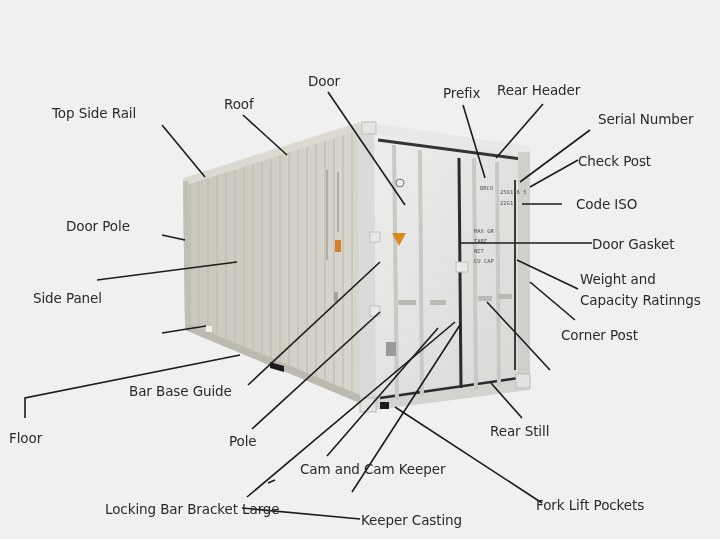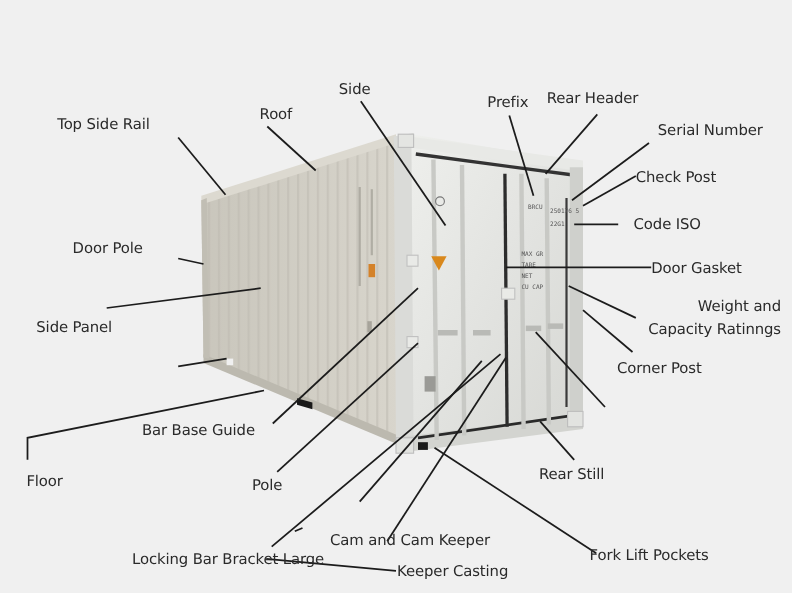--- a/index.html
+++ b/index.html
@@ -1,20 +1,20 @@
 <!DOCTYPE html>
 <html><head>
 <meta charset="utf-8">
 <style>
   html, body { margin: 0; padding: 0; }
   body { width: 720px; height: 539px; background: #f0f0f0; overflow: hidden; position: relative;
          font-family: "DejaVu Sans", "Liberation Sans", sans-serif; }
   #stage { position: absolute; left: 0; top: 0; width: 720px; height: 539px; }
   .lbl { position: absolute; font-size: 13.5px; color: #2a2a2a; white-space: nowrap; line-height: 16px; letter-spacing: -0.1px; }
-  .lbl.c { text-align: right; }
+  .lbl.c { text-align: left; }
   svg { position: absolute; left: 0; top: 0; }
 </style>
 </head>
 <body>
 
 <div id="stage">
 
   <svg width="720" height="539" viewBox="0 0 720 539">
     <defs>
       <linearGradient id="sideGrad" x1="0" y1="0" x2="1" y2="0">
@@ -131,37 +131,37 @@
       <line x1="380" y1="262" x2="248" y2="385"></line>
       <line x1="380" y1="312" x2="252" y2="429"></line>
       <line x1="162" y1="235" x2="185" y2="240"></line>
       <line x1="97" y1="280" x2="237" y2="262"></line>
       <line x1="162" y1="333" x2="206" y2="326"></line>
       <polyline points="25,418 25,398 240,355"></polyline>
     </g>
   </svg>
 
   <span class="lbl" style="left:52px;top:105px">Top Side Rail</span>
-  <span class="lbl" style="left:236px;top:96px">Roof</span>
-  <span class="lbl" style="left:308px;top:73px">Side</span>
+  <span class="lbl" style="left:224px;top:96px">Roof</span>
+  <span class="lbl" style="left:308px;top:73px">Door</span>
   <span class="lbl" style="left:443px;top:85px">Prefix</span>
   <span class="lbl" style="left:497px;top:82px">Rear Header</span>
   <span class="lbl" style="left:598px;top:111px">Serial Number</span>
   <span class="lbl" style="left:578px;top:153px">Check Post</span>
   <span class="lbl" style="left:576px;top:196px">Code ISO</span>
   <span class="lbl" style="left:592px;top:236px">Door Gasket</span>
   <span class="lbl c" style="left:580px;top:271px;width:130px">
     <span>Weight and</span><br>
     <span style="display:inline-block;margin-top:5px">Capacity Ratinngs</span>
   </span>
   <span class="lbl" style="left:561px;top:327px">Corner Post</span>
   <span class="lbl" style="left:490px;top:423px">Rear Still</span>
   <span class="lbl" style="left:536px;top:497px">Fork Lift Pockets</span>
   <span class="lbl" style="left:361px;top:512px">Keeper Casting</span>
-  <span class="lbl" style="left:300px;top:483px">Cam and Cam Keeper</span>
-  <span class="lbl" style="left:120px;top:501px">Locking Bar Bracket Large</span>
+  <span class="lbl" style="left:300px;top:461px">Cam and Cam Keeper</span>
+  <span class="lbl" style="left:105px;top:501px">Locking Bar Bracket Large</span>
   <span class="lbl" style="left:229px;top:433px">Pole</span>
   <span class="lbl" style="left:129px;top:383px">Bar Base Guide</span>
-  <span class="lbl" style="left:24px;top:430px">Floor</span>
+  <span class="lbl" style="left:9px;top:430px">Floor</span>
   <span class="lbl" style="left:33px;top:290px">Side Panel</span>
   <span class="lbl" style="left:66px;top:218px">Door Pole</span>
 
 </div>
 
 </body></html>

